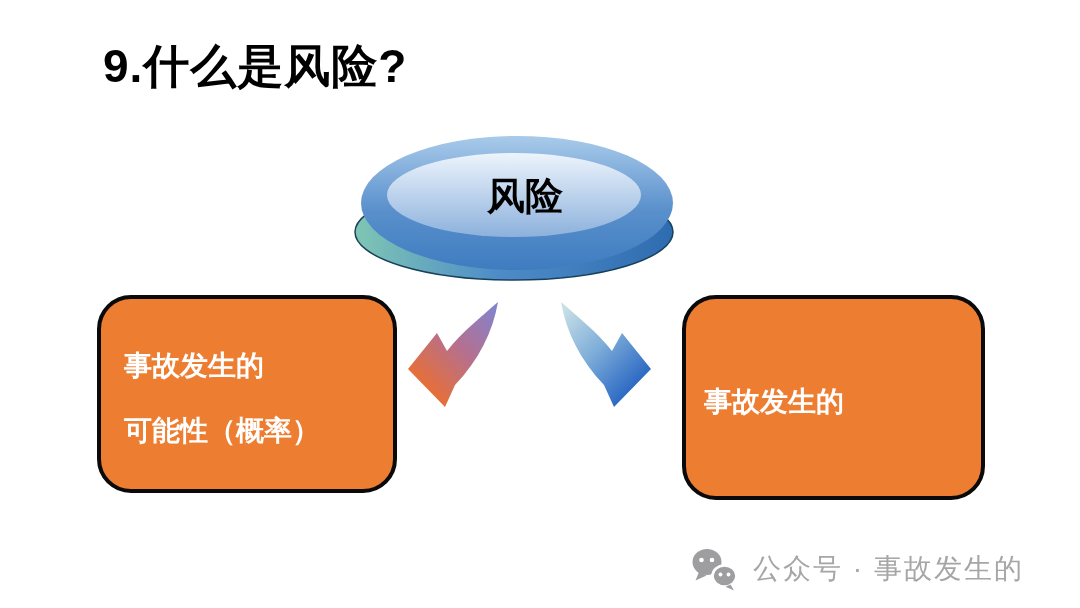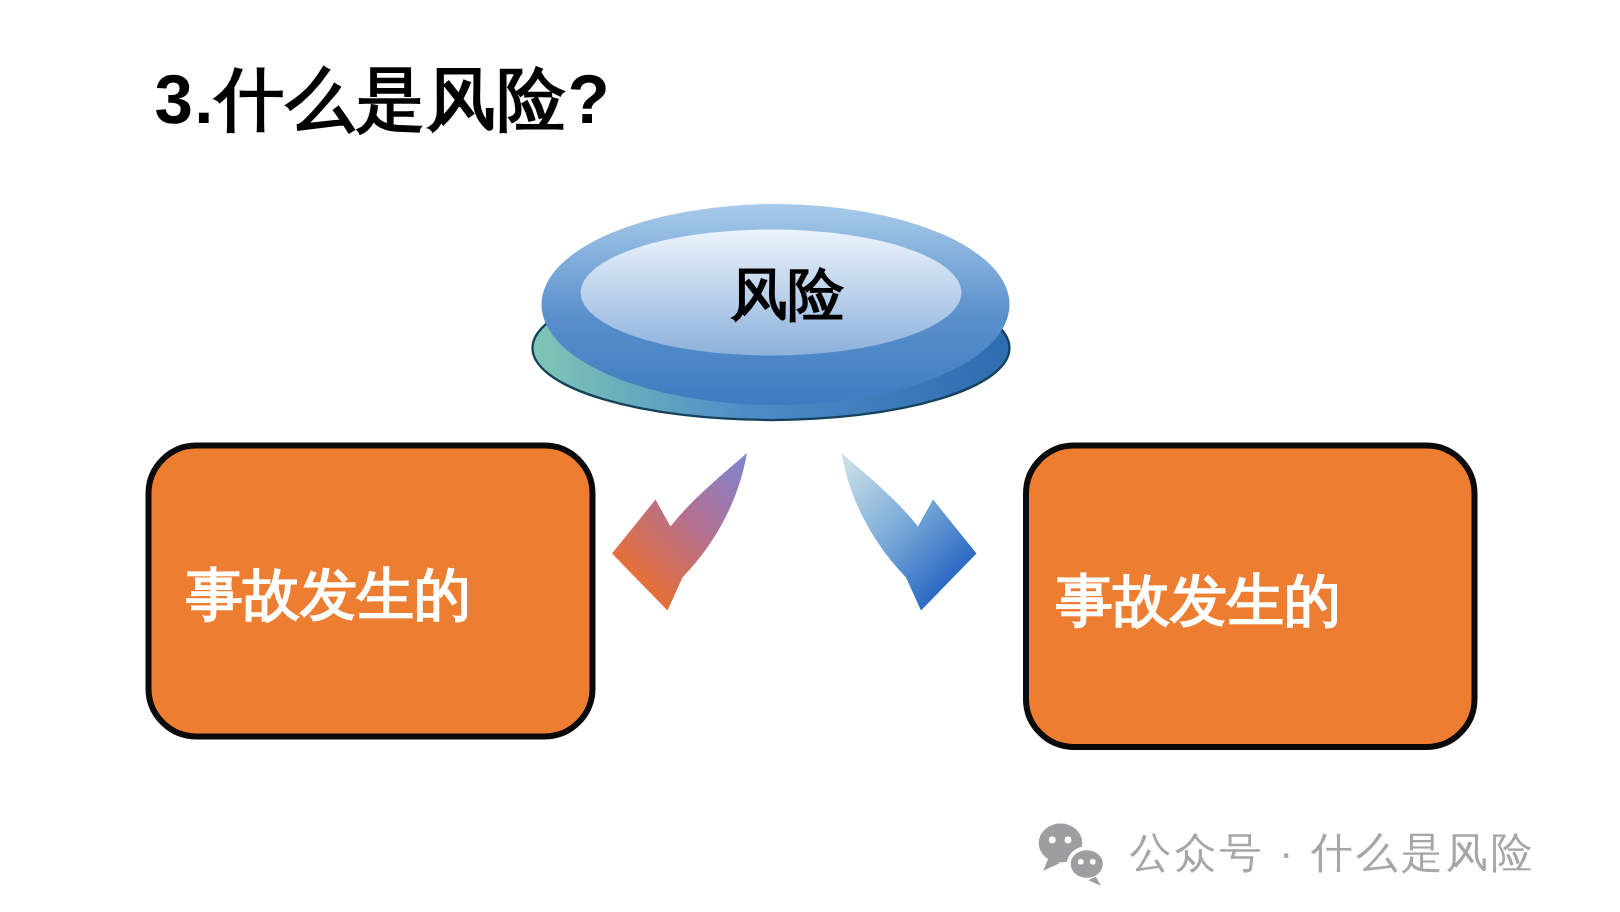--- a/index.html
+++ b/index.html
@@ -12,39 +12,39 @@
     font-size:46px;font-weight:800;color:#000000;letter-spacing:1px;line-height:1.15;
   }
   .disc{position:absolute;left:353px;top:131px;width:332px;height:152px;}
   .disc svg{display:block;width:100%;height:100%;}
   .disc text{font-family:"Liberation Sans","DejaVu Sans",sans-serif;font-weight:800;}
   .arrow{position:absolute;}
   .arrow-left{left:396px;top:296px;width:120px;height:125px;}
   .arrow-right{left:538px;top:296px;width:130px;height:125px;}
   .info-box{
     position:absolute;background:#ED7D31;border:4px solid #0a0a0a;border-radius:34px;
-    color:#ffffff;font-weight:700;font-size:38px;
+    color:#ffffff;font-weight:700;font-size:28px;
     display:flex;flex-direction:column;justify-content:center;box-sizing:border-box;
   }
   .box-left{left:97px;top:295px;width:300px;height:198px;padding:8px 8px 0 23px;gap:35px;}
   .box-right{left:682px;top:295px;width:303px;height:205px;padding:8px 8px 0 18px;gap:40px;}
   .info-box .line{line-height:1.05;white-space:nowrap;}
   .watermark{
     position:absolute;left:690px;top:545px;height:48px;
     display:flex;align-items:center;gap:13px;
     color:#a6a6a6;font-size:28px;letter-spacing:2px;white-space:nowrap;
   }
   .watermark .wicon{width:50px;height:46px;flex:0 0 auto;}
 </style>
 </head>
 <body>
 
 <div class="slide">
 
-  <h1 class="title">3.什么是风险?</h1>
+  <h1 class="title">9.什么是风险?</h1>
 
   <div class="disc">
     <svg viewBox="0 0 332 152">
       <defs>
         <linearGradient id="gradRim" x1="0" y1="0.5" x2="1" y2="0.5">
           <stop offset="0" stop-color="#7FC6B4"></stop>
           <stop offset="0.45" stop-color="#4E8CC8"></stop>
           <stop offset="1" stop-color="#2E6CB0"></stop>
         </linearGradient>
         <linearGradient id="gradBody" x1="0.5" y1="0" x2="0.5" y2="1">
@@ -83,20 +83,21 @@
         <stop offset="1" stop-color="#2E6BC4"></stop>
       </linearGradient>
     </defs>
     <g transform="translate(120 0) scale(-1 1)">
       <path d="M102,6 C86,20 66,36 51,55 L41,37 L12,73 L49,111 L59,89 C83,64 97,35 102,6 Z" fill="url(#gradAR)"></path>
     </g>
   </svg>
 
   <div class="info-box box-left">
     <div class="line">事故发生的</div>
+    <div class="line">可能性（概率）</div>
   </div>
 
   <div class="info-box box-right">
     <div class="line">事故发生的</div>
   </div>
 
   <div class="watermark">
     <svg class="wicon" viewBox="0 0 50 44">
       <g fill="#9e9ea0">
         <ellipse cx="17" cy="15" rx="14.5" ry="13"></ellipse>
@@ -104,16 +105,16 @@
         <ellipse cx="34.5" cy="29" rx="12" ry="10.5" stroke="#ffffff" stroke-width="2.6"></ellipse>
         <path d="M40.5,37.5 L44,43.5 L35.5,39.8 Z"></path>
       </g>
       <g fill="#ffffff">
         <circle cx="11.5" cy="13" r="2.3"></circle>
         <circle cx="22" cy="13" r="2.3"></circle>
         <circle cx="30.5" cy="27.5" r="1.9"></circle>
         <circle cx="38.5" cy="27.5" r="1.9"></circle>
       </g>
     </svg>
-    <span>公众号 · 什么是风险</span>
+    <span>公众号 · 事故发生的</span>
   </div>
 
 </div>
 
 </body></html>

